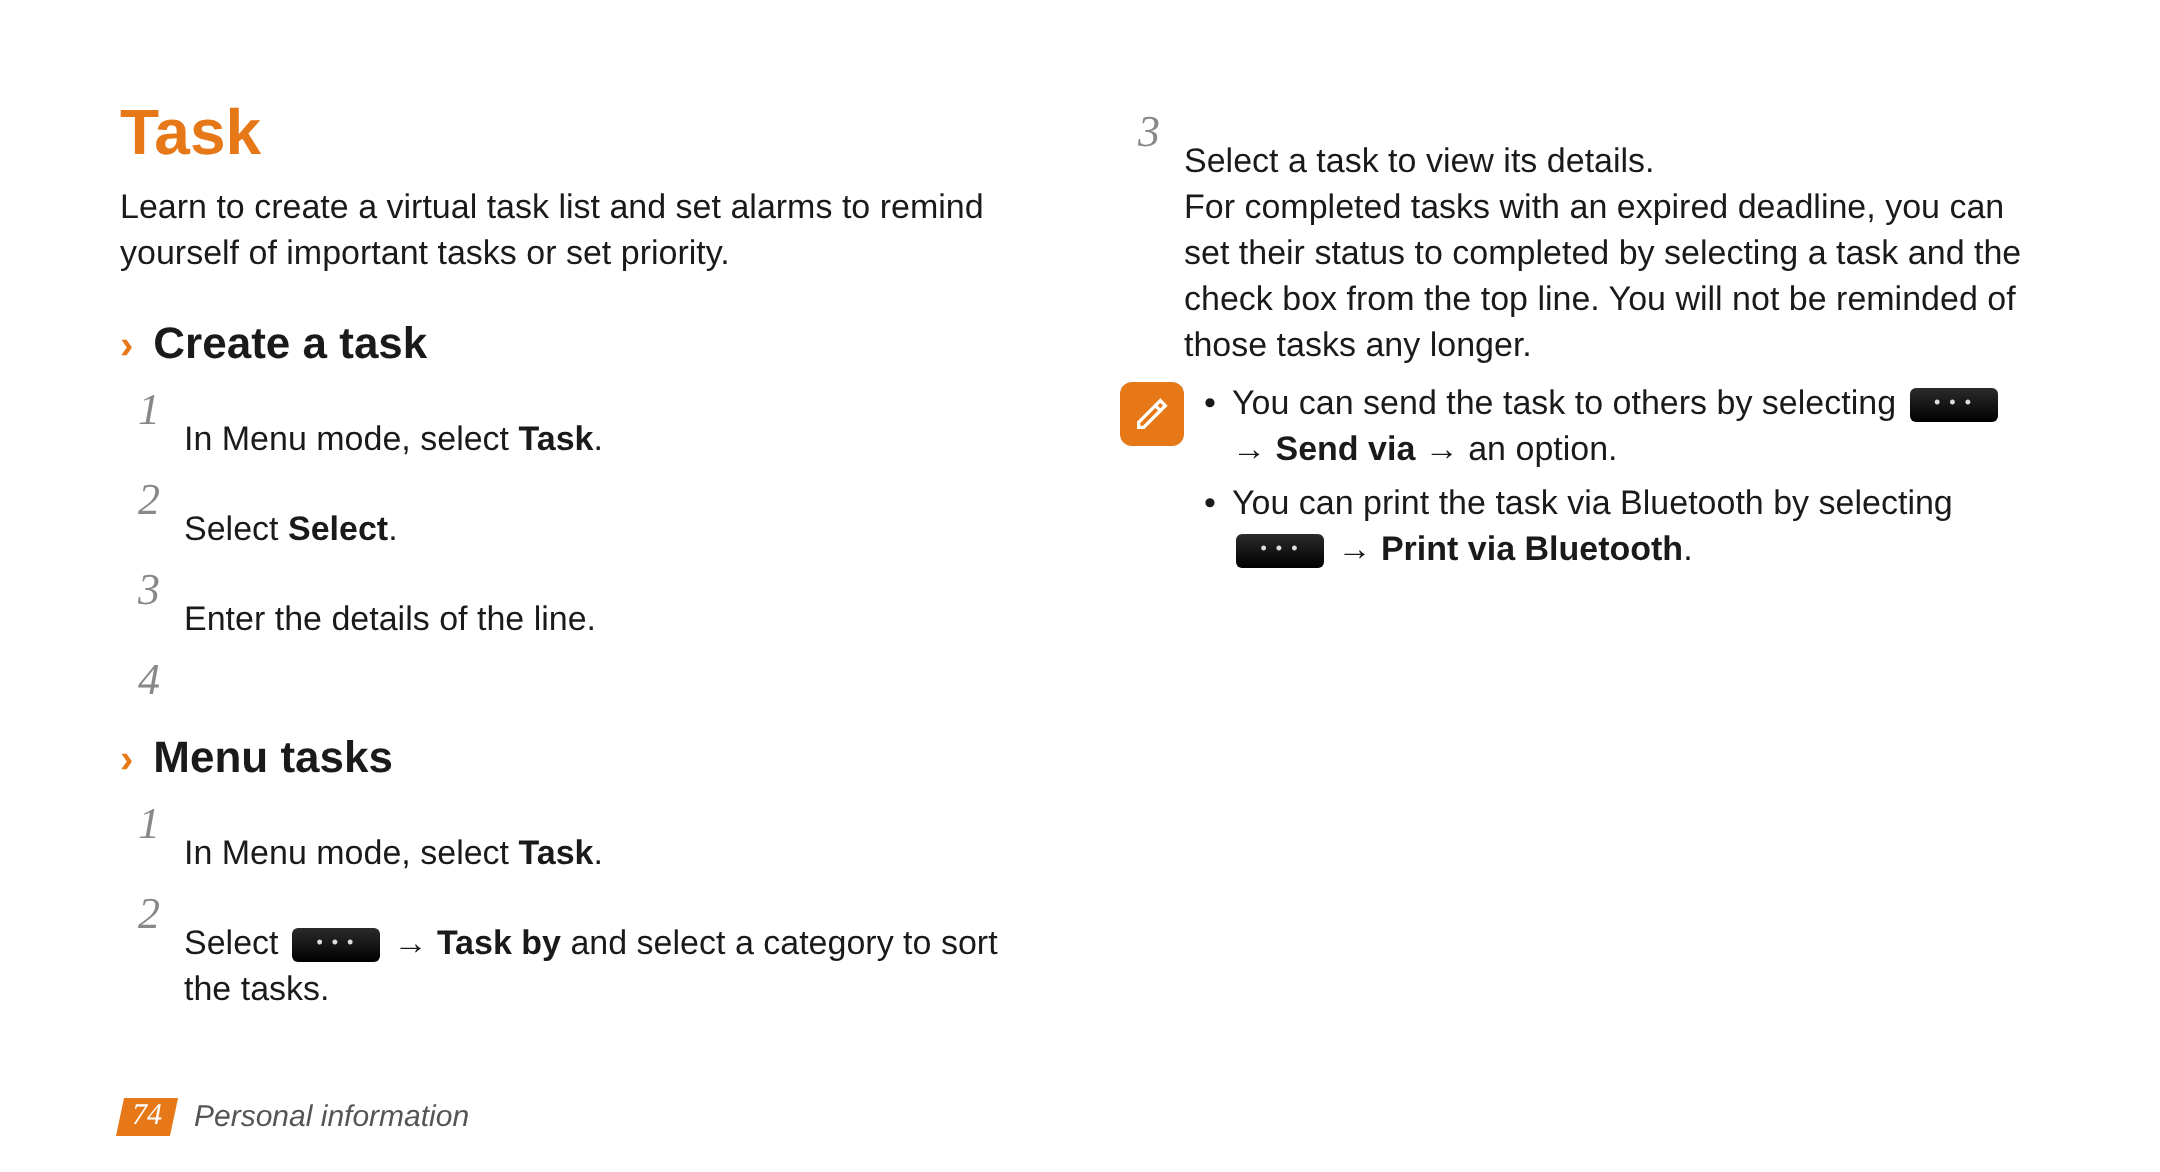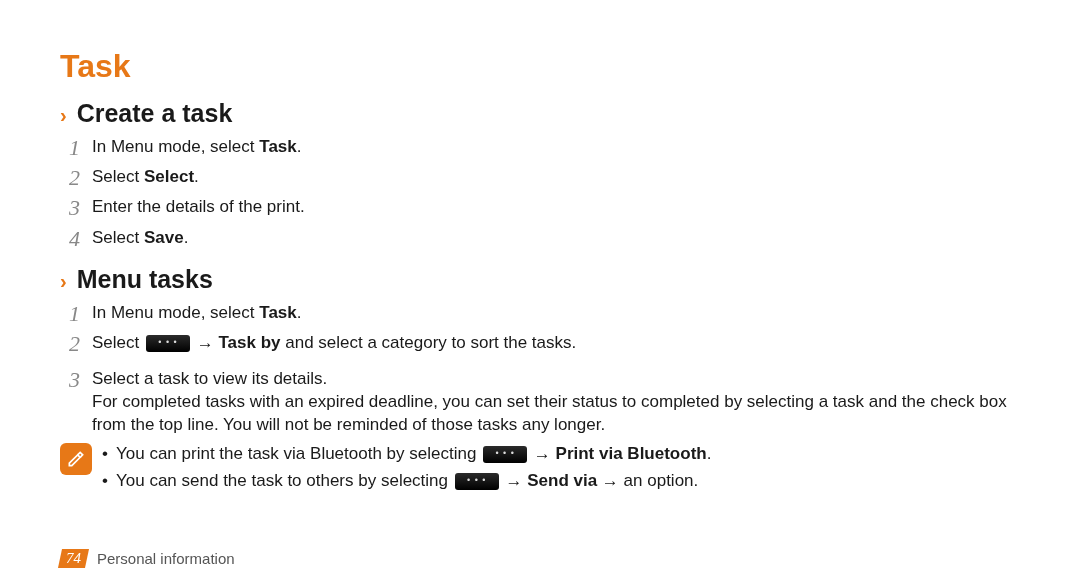--- a/index.html
+++ b/index.html
@@ -10,21 +10,20 @@
     background: #fff;
     font-family: "Myriad Pro", "Segoe UI", Arial, sans-serif;
     color: #1a1a1a;
   }
   .page {
     box-sizing: border-box;
     padding: 48px 60px 0 60px;
     display: flex;
     column-gap: 40px;
     height: 520px;
-    flex-direction: column;
   }
   .col {
     flex: 1 1 50%;
   }
   .main-title {
     font-size: 32px;
     font-weight: 700;
     color: #e77817;
     margin: 0 0 8px 0;
   }
@@ -38,21 +37,21 @@
     align-items: baseline;
     gap: 10px;
     margin: 14px 0 8px 0;
   }
   .chevron {
     color: #e77817;
     font-size: 20px;
     font-weight: 900;
   }
   .sub-title {
-    font-size: 25px;
+    font-size: 22px;
     font-weight: 700;
   }
   .step {
     display: flex;
     align-items: flex-start;
     gap: 12px;
     margin: 6px 0;
   }
   .step-num {
     font-family: "Georgia", "Times New Roman", serif;
@@ -60,20 +59,21 @@
     font-size: 22px;
     color: #888;
     width: 20px;
     text-align: right;
     line-height: 1.1;
   }
   .step-body {
     font-size: 17px;
     line-height: 1.35;
     flex: 1;
+    margin-top: 16px;
   }
   .more-btn {
     display: inline-block;
     vertical-align: middle;
     width: 44px;
     height: 17px;
     border-radius: 3px;
     background: linear-gradient(#2b2b2b, #000);
     position: relative;
     margin: 0 2px;
@@ -135,59 +135,58 @@
     background: #e77817;
     color: #fff;
     font-style: italic;
     font-family: Georgia, serif;
     font-size: 15px;
     padding: 1px 6px;
     transform: skewX(-12deg);
   }
   .pagenum span { display:inline-block; transform: skewX(12deg); }
   .section-name {
+    font-style: italic;
     color: #555;
     font-size: 15px;
   }
   b { font-weight: 700; }
 </style>
 </head>
 <body>
 
 <div class="page">
 
   <div class="col">
     <h1 class="main-title">Task</h1>
+    <p class="intro">Learn to create a virtual task list and set alarms to remind yourself of important tasks or set priority.</p>
 
     <div class="sub-row">
       <span class="chevron">›</span>
       <span class="sub-title">Create a task</span>
     </div>
 
     <div class="step">
       <div class="step-num">1</div>
       <div class="step-body">
         <span>In Menu mode, select </span><b>Task</b><span>.</span>
       </div>
     </div>
     <div class="step">
       <div class="step-num">2</div>
       <div class="step-body">
         <span>Select </span><b>Select</b><span>.</span>
       </div>
     </div>
     <div class="step">
       <div class="step-num">3</div>
-      <div class="step-body">Enter the details of the print.</div>
+      <div class="step-body">Enter the details of the line.</div>
     </div>
     <div class="step">
       <div class="step-num">4</div>
-      <div class="step-body">
-        <span>Select </span><b>Save</b><span>.</span>
-      </div>
     </div>
 
     <div class="sub-row">
       <span class="chevron">›</span>
       <span class="sub-title">Menu tasks</span>
     </div>
 
     <div class="step">
       <div class="step-num">1</div>
       <div class="step-body">
@@ -213,24 +212,24 @@
 
     <div class="note-row">
       <div class="note-icon">
         <svg width="20" height="20" viewBox="0 0 24 24" fill="none" stroke="#fff" stroke-width="2">
           <path d="M4 17 L14 7 L17 10 L7 20 L4 20 Z"></path>
           <path d="M14 7 L17 4 L20 7 L17 10"></path>
         </svg>
       </div>
       <ul class="note-list">
         <li>
-          <span>You can print the task via Bluetooth by selecting </span><span class="more-btn"></span><span> → </span><b>Print via Bluetooth</b><span>.</span>
+          <span>You can send the task to others by selecting </span><span class="more-btn"></span><span> → </span><b>Send via</b><span> → an option.</span>
         </li>
         <li>
-          <span>You can send the task to others by selecting </span><span class="more-btn"></span><span> → </span><b>Send via</b><span> → an option.</span>
+          <span>You can print the task via Bluetooth by selecting </span><span class="more-btn"></span><span> → </span><b>Print via Bluetooth</b><span>.</span>
         </li>
       </ul>
     </div>
   </div>
 
 </div>
 
 <div class="footer">
   <div class="pagenum"><span>74</span></div>
   <div class="section-name">Personal information</div>

